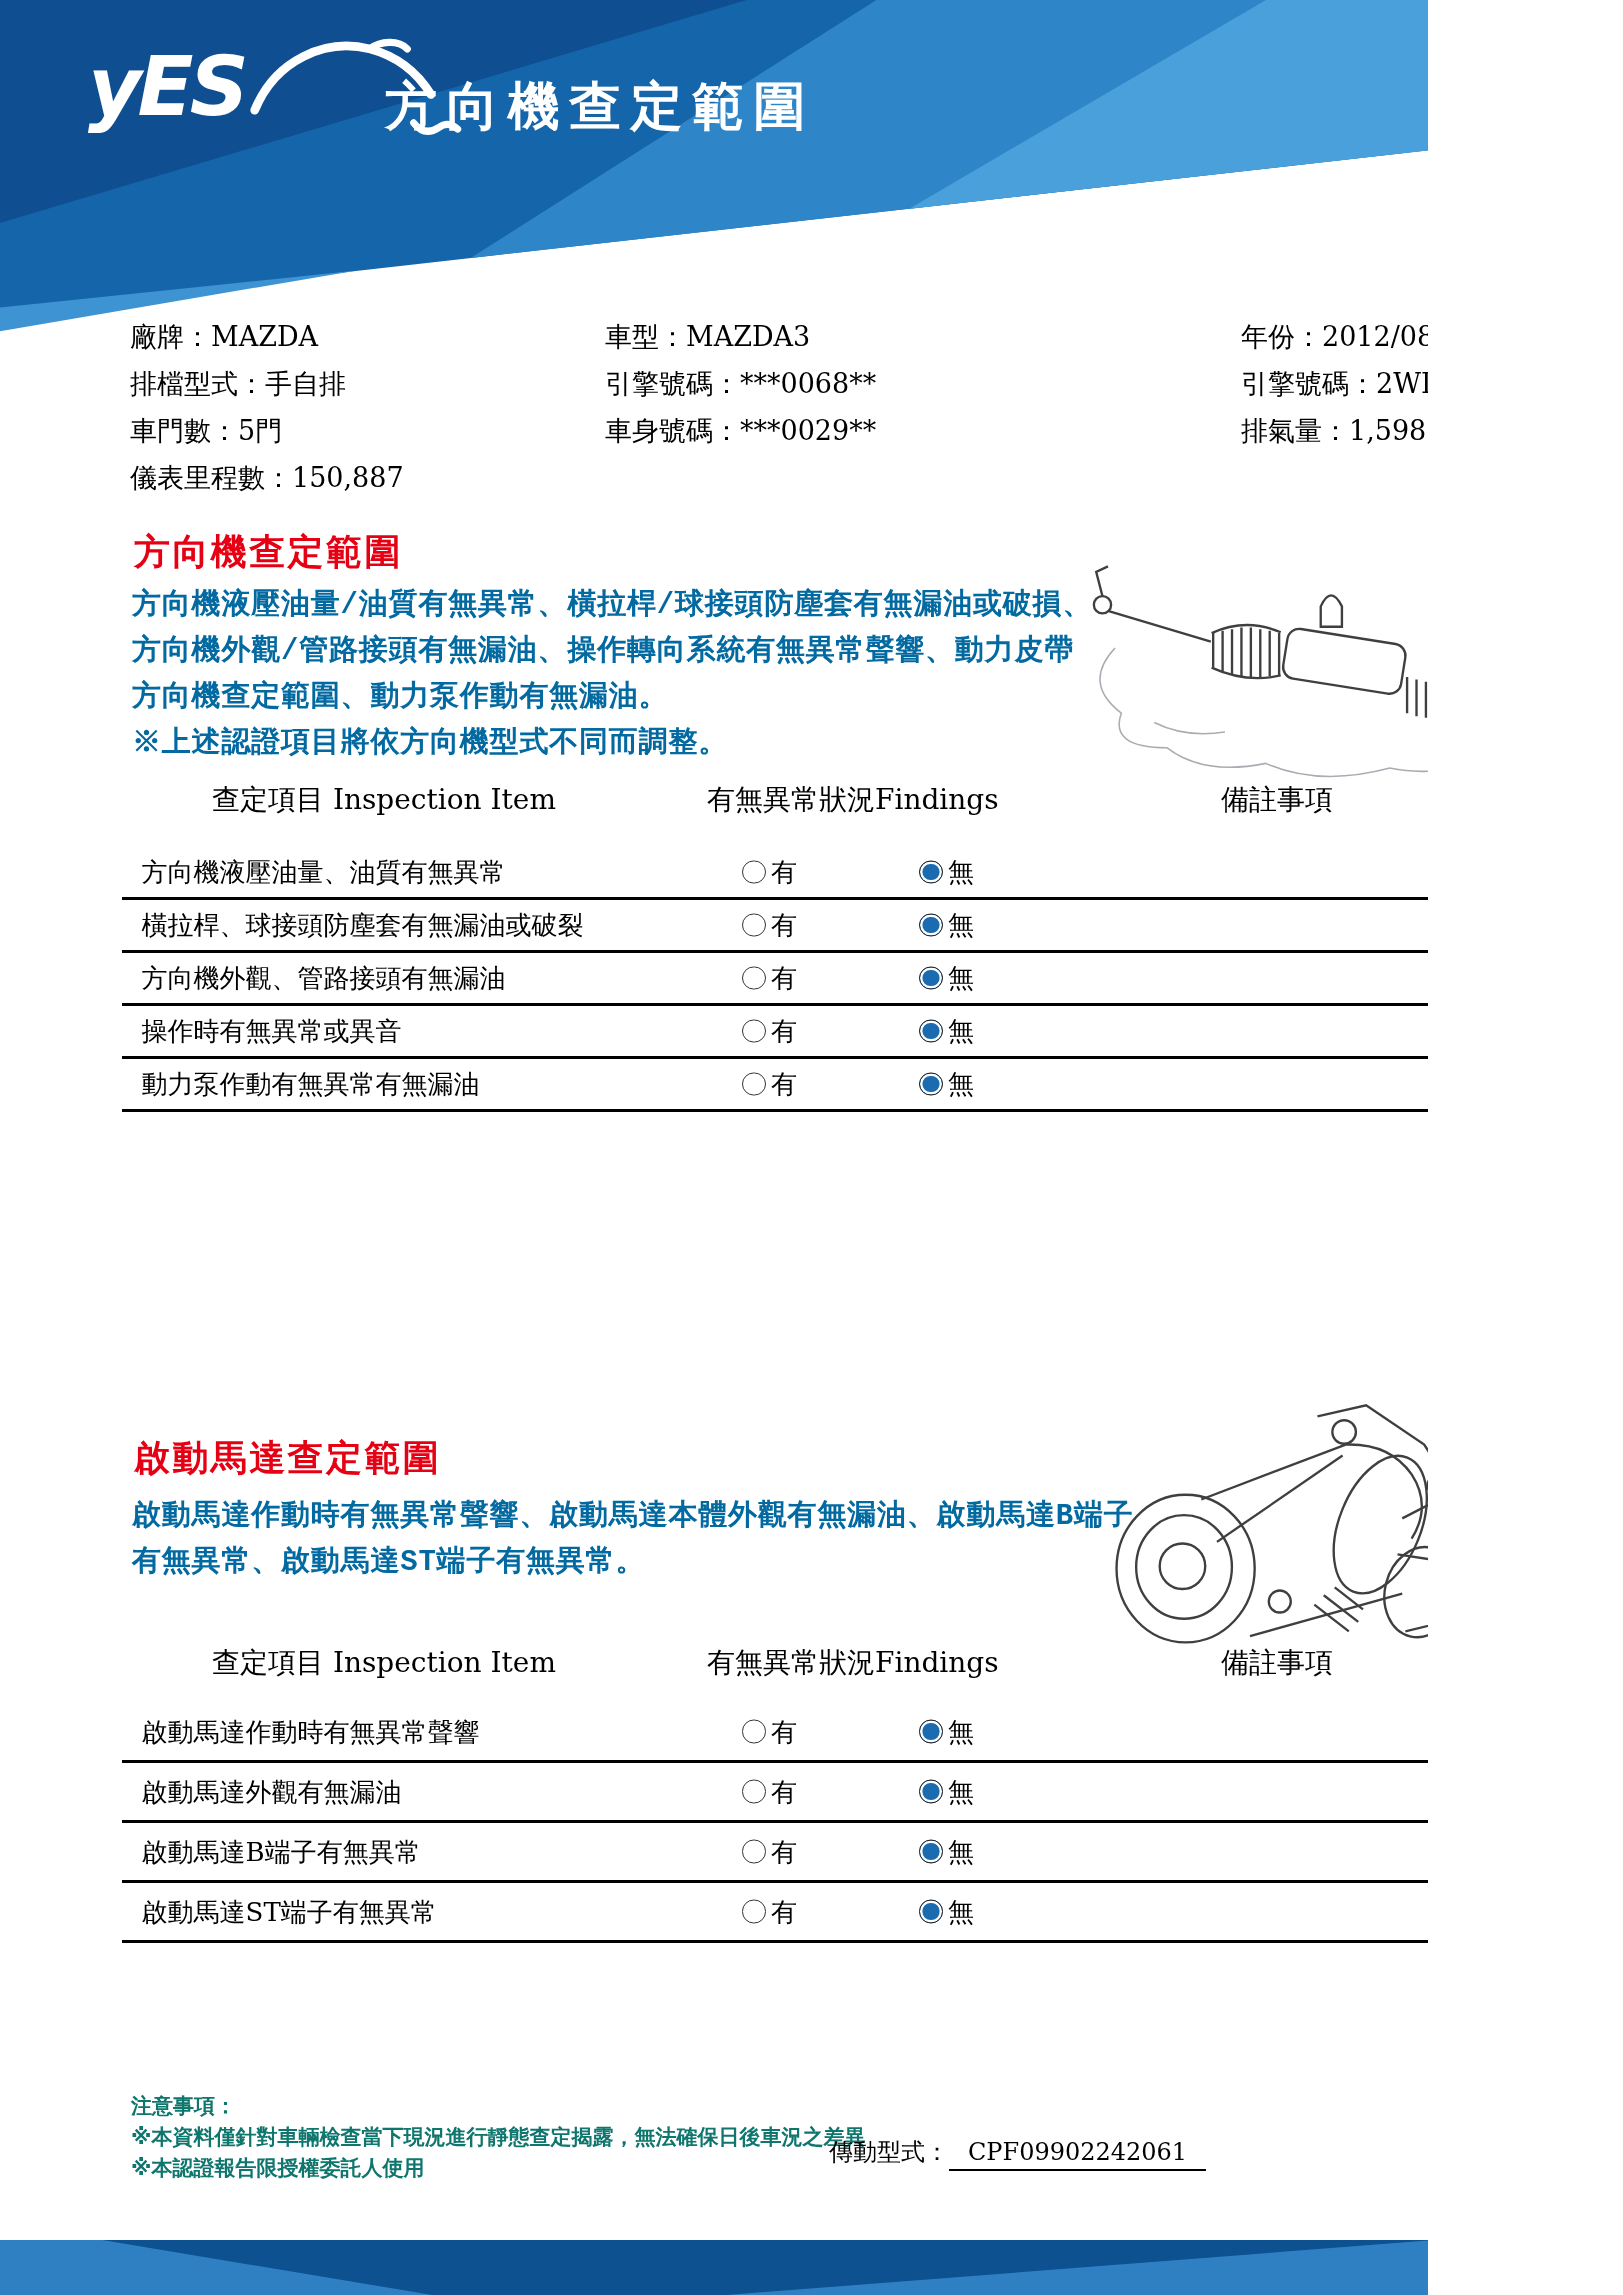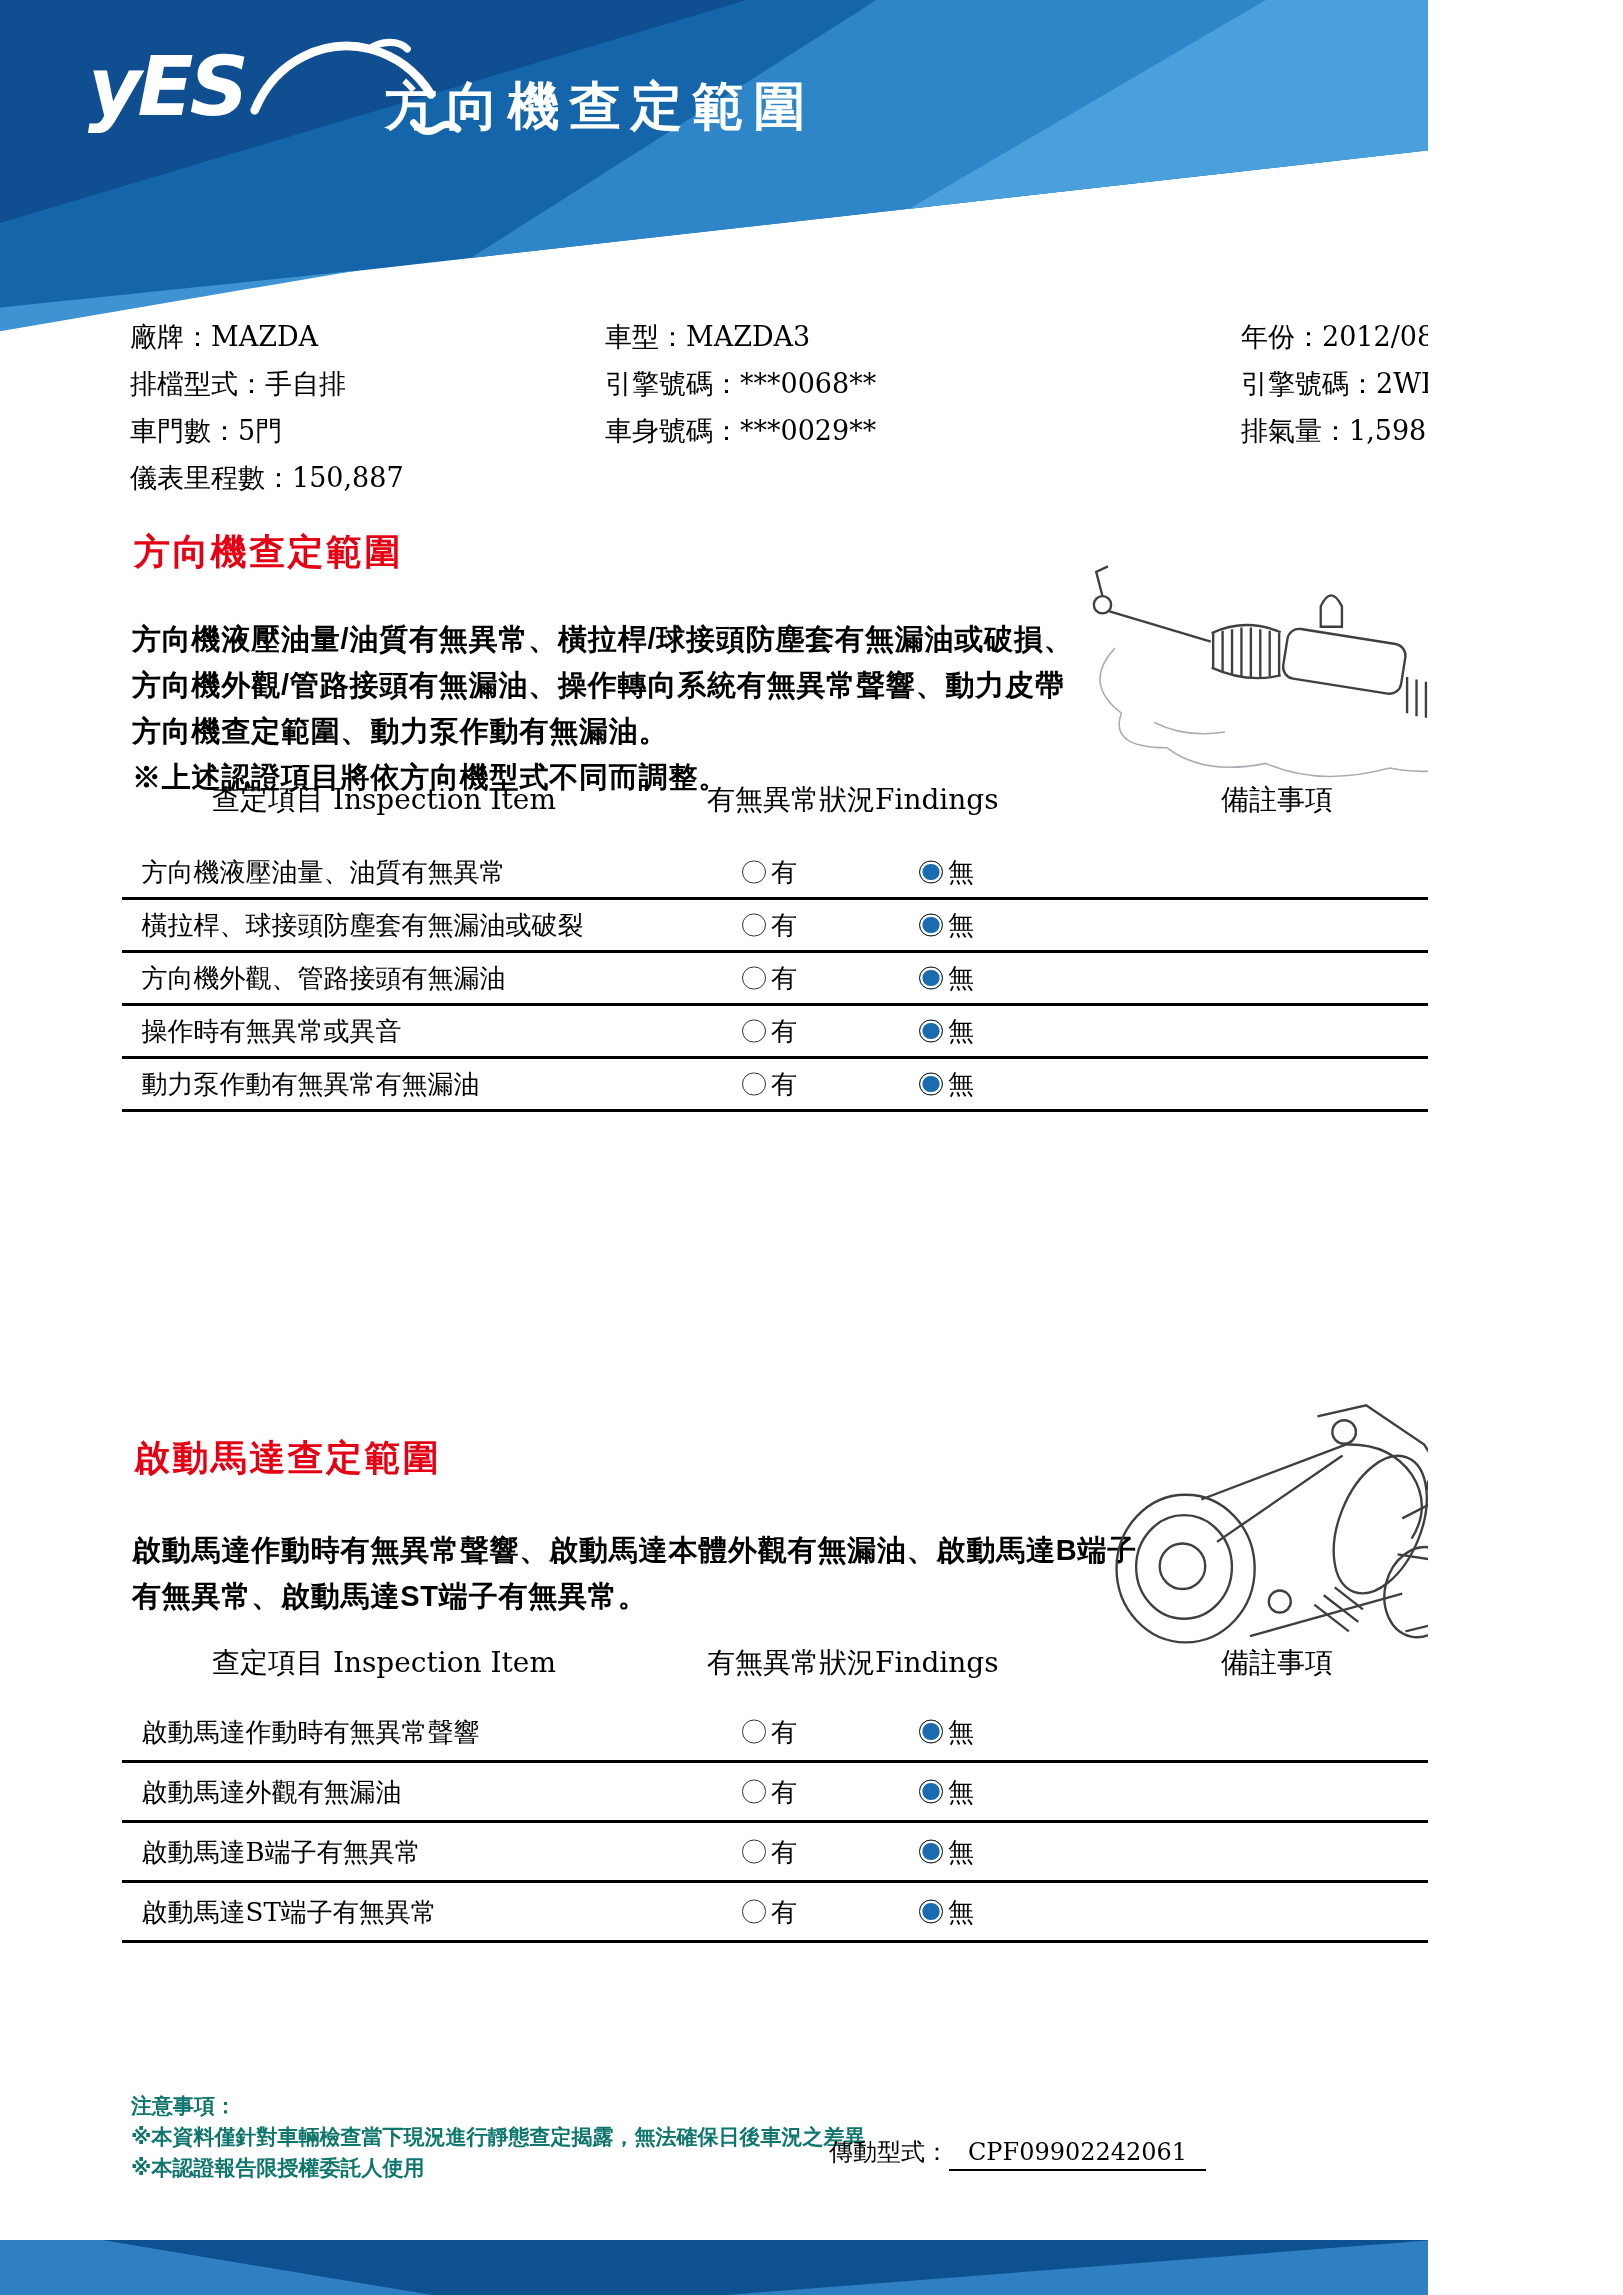--- a/index.html
+++ b/index.html
@@ -24,23 +24,23 @@
                   font-size:52px; letter-spacing:9.4px; }
 
   
   .info-col { position:absolute; top:313px; font-size:27px; }
   .info-col .info-line { height:47px; line-height:47px; white-space:nowrap; }
   .info-col1 { left:130px; } .info-col2 { left:605px; } .info-col3 { left:1213px;margin-left:28px; }
 
   
   .sec-heading { position:absolute; left:134px; font-family:"DejaVu Sans", sans-serif;
                  font-weight:700; font-size:36px; color:#e60014; letter-spacing:2.4px; }
-  .sec-desc { position:absolute; left:132px; font-family:Liberation Sans, sans-serif;
-              font-weight:700; font-size:29px; line-height:46px; color:#000000;
-              letter-spacing:0.8px; white-space:nowrap;margin-top:33px; }
+  .sec-desc { position:absolute; left:132px; font-family:Liberation Mono, monospace;
+              font-weight:700; font-size:29px; line-height:46px; color:#0369a1;
+              letter-spacing:0.8px; white-space:nowrap; }
   .sec-img { position:absolute; }
 
   
   .tbl-head { position:absolute; font-size:28px; }
   .tbl-head span { position:absolute; white-space:nowrap; }
   .th-item { left:212px; } .th-find { left:707px; } .th-note { left:1221px; }
   .tbl { position:absolute; left:122px; width:1382px; }
   .row { position:relative; border-bottom:3.9px solid #000; }
   .tbl-1 .row { height:53px; } .tbl-2 .row { height:60px; }
   .row-item { position:absolute; left:19.6px; top:50%; transform:translateY(-50%);

